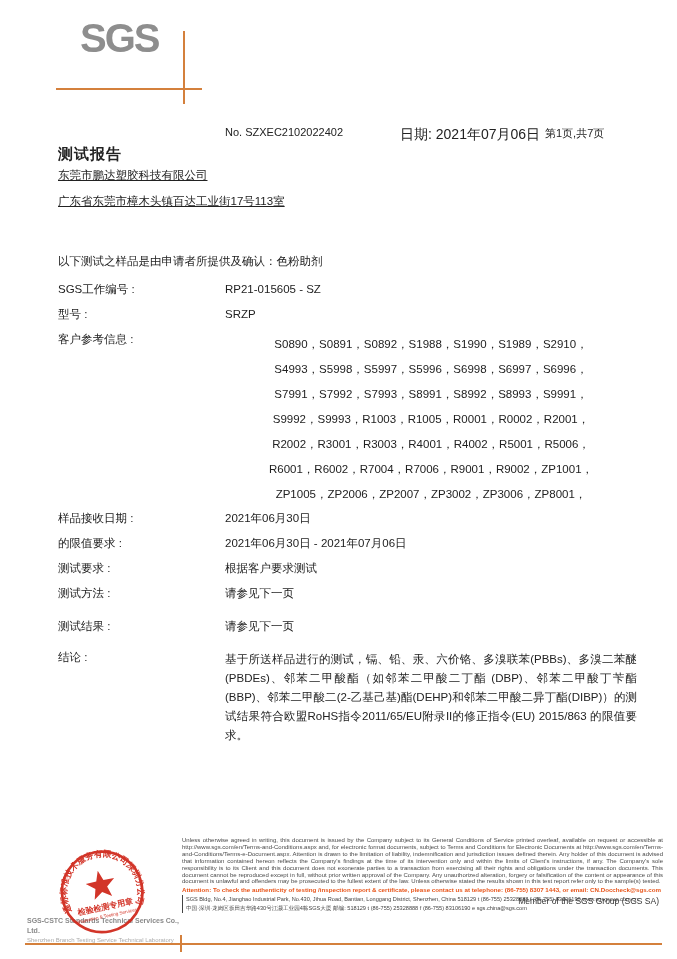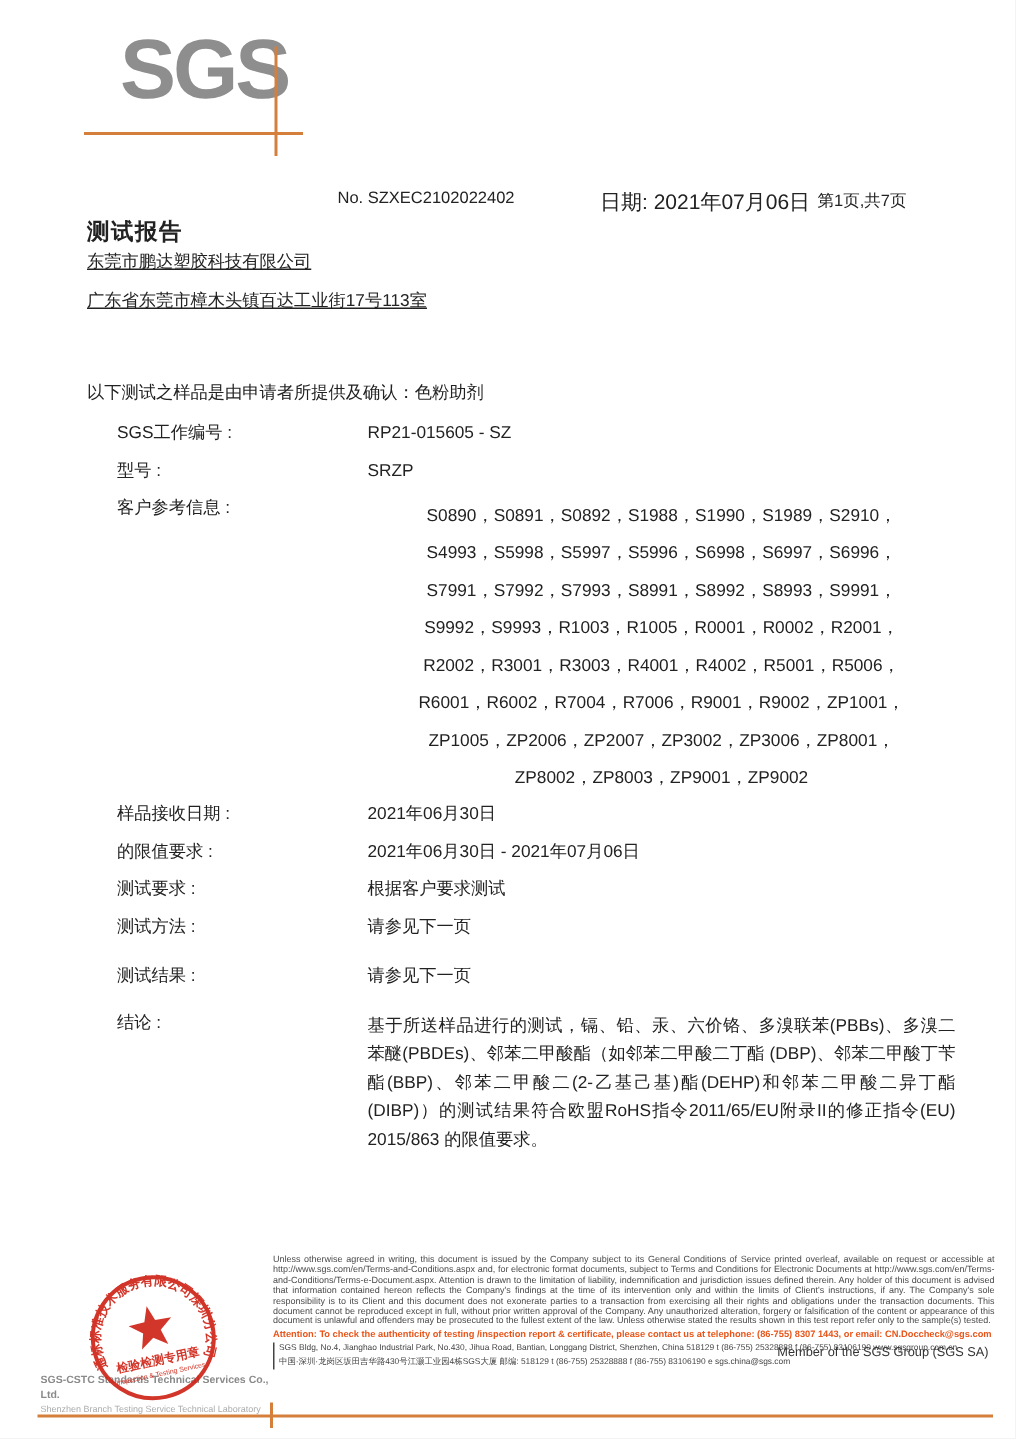--- a/index.html
+++ b/index.html
@@ -11,37 +11,37 @@
     font-family:"Liberation Sans","DejaVu Sans",sans-serif;
     color:#333;
     overflow:hidden;
     box-sizing:border-box;
     padding:26px 40px 0 58px;
   }
   
   .header{position:relative;height:96px;}
   .logo-text{
     position:absolute;left:22px;top:-8px;
-    font-size:56px;font-weight:bold;color:#8e8e8e;
+    font-size:40px;font-weight:bold;color:#8e8e8e;
     letter-spacing:-2px;line-height:1;
   }
   .logo-hline{position:absolute;left:-2px;top:62px;width:146px;height:2px;background:#d4803c;}
   .logo-vline{position:absolute;left:125px;top:5px;width:2px;height:73px;background:#d4803c;}
   .title-row{position:relative;height:22px;margin-top:2px;}
   .title-row .title{position:absolute;left:0;top:0;font-size:15px;font-weight:bold;color:#222;letter-spacing:1px;margin-top:21px;}
   .title-row .report-no{position:absolute;left:167px;top:2px;font-size:11px;color:#222;}
   .title-row .date{position:absolute;left:342px;top:2px;font-size:14px;color:#222;}
   .title-row .page-info{position:absolute;left:487px;top:2px;font-size:11px;color:#222;}
   
   .applicant{margin-top:16px;font-size:11.5px;line-height:26px;color:#222;text-decoration:underline;}
   
   .intro{margin-top:40px;font-size:11.5px;color:#222;}
   .rows{margin-top:13px;}
   .row{display:flex;margin-bottom:10px;font-size:11.5px;color:#222;}
-  .row-label{width:167px;flex-shrink:0;line-height:15px;margin-left:20px;}
+  .row-label{width:167px;flex-shrink:0;line-height:15px;}
   .row-value{flex:1;line-height:15px;}
   .row.codes-row .row-value div{line-height:25px;text-align:center;}
   .row.codes-row{margin-bottom:4px;}
   .row.results-row{margin-top:18px;}
   .row.conclusion-row{margin-top:16px;}
   .row.conclusion-row .row-value{line-height:19px;text-align:justify;}
   
   .stamp{position:absolute;left:48px;top:840px;width:108px;height:102px;transform:rotate(-12deg);z-index:3;opacity:.92;}
   .company-lines{position:absolute;left:27px;top:916px;width:165px;z-index:2;}
   .company-line1{font-size:7px;font-weight:bold;color:#8a8a8a;line-height:10px;}
@@ -95,21 +95,20 @@
     <div class="row codes-row">
       <div class="row-label">客户参考信息 :</div>
       <div class="row-value">
         <div>S0890，S0891，S0892，S1988，S1990，S1989，S2910，</div>
         <div>S4993，S5998，S5997，S5996，S6998，S6997，S6996，</div>
         <div>S7991，S7992，S7993，S8991，S8992，S8993，S9991，</div>
         <div>S9992，S9993，R1003，R1005，R0001，R0002，R2001，</div>
         <div>R2002，R3001，R3003，R4001，R4002，R5001，R5006，</div>
         <div>R6001，R6002，R7004，R7006，R9001，R9002，ZP1001，</div>
         <div>ZP1005，ZP2006，ZP2007，ZP3002，ZP3006，ZP8001，</div>
-        <div>ZP8002，ZP8003，ZP9001，ZP9002</div>
       </div>
     </div>
 
     <div class="row">
       <div class="row-label">样品接收日期 :</div>
       <div class="row-value">2021年06月30日</div>
     </div>
 
     <div class="row">
       <div class="row-label">的限值要求 :</div>

